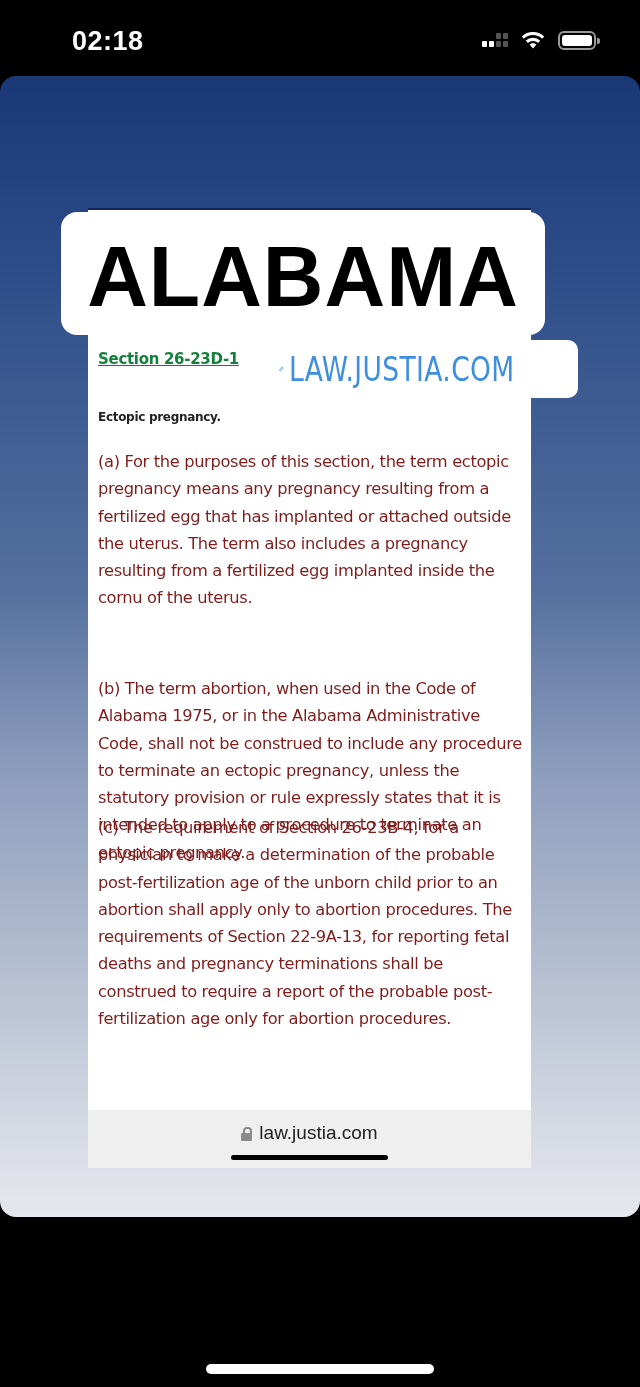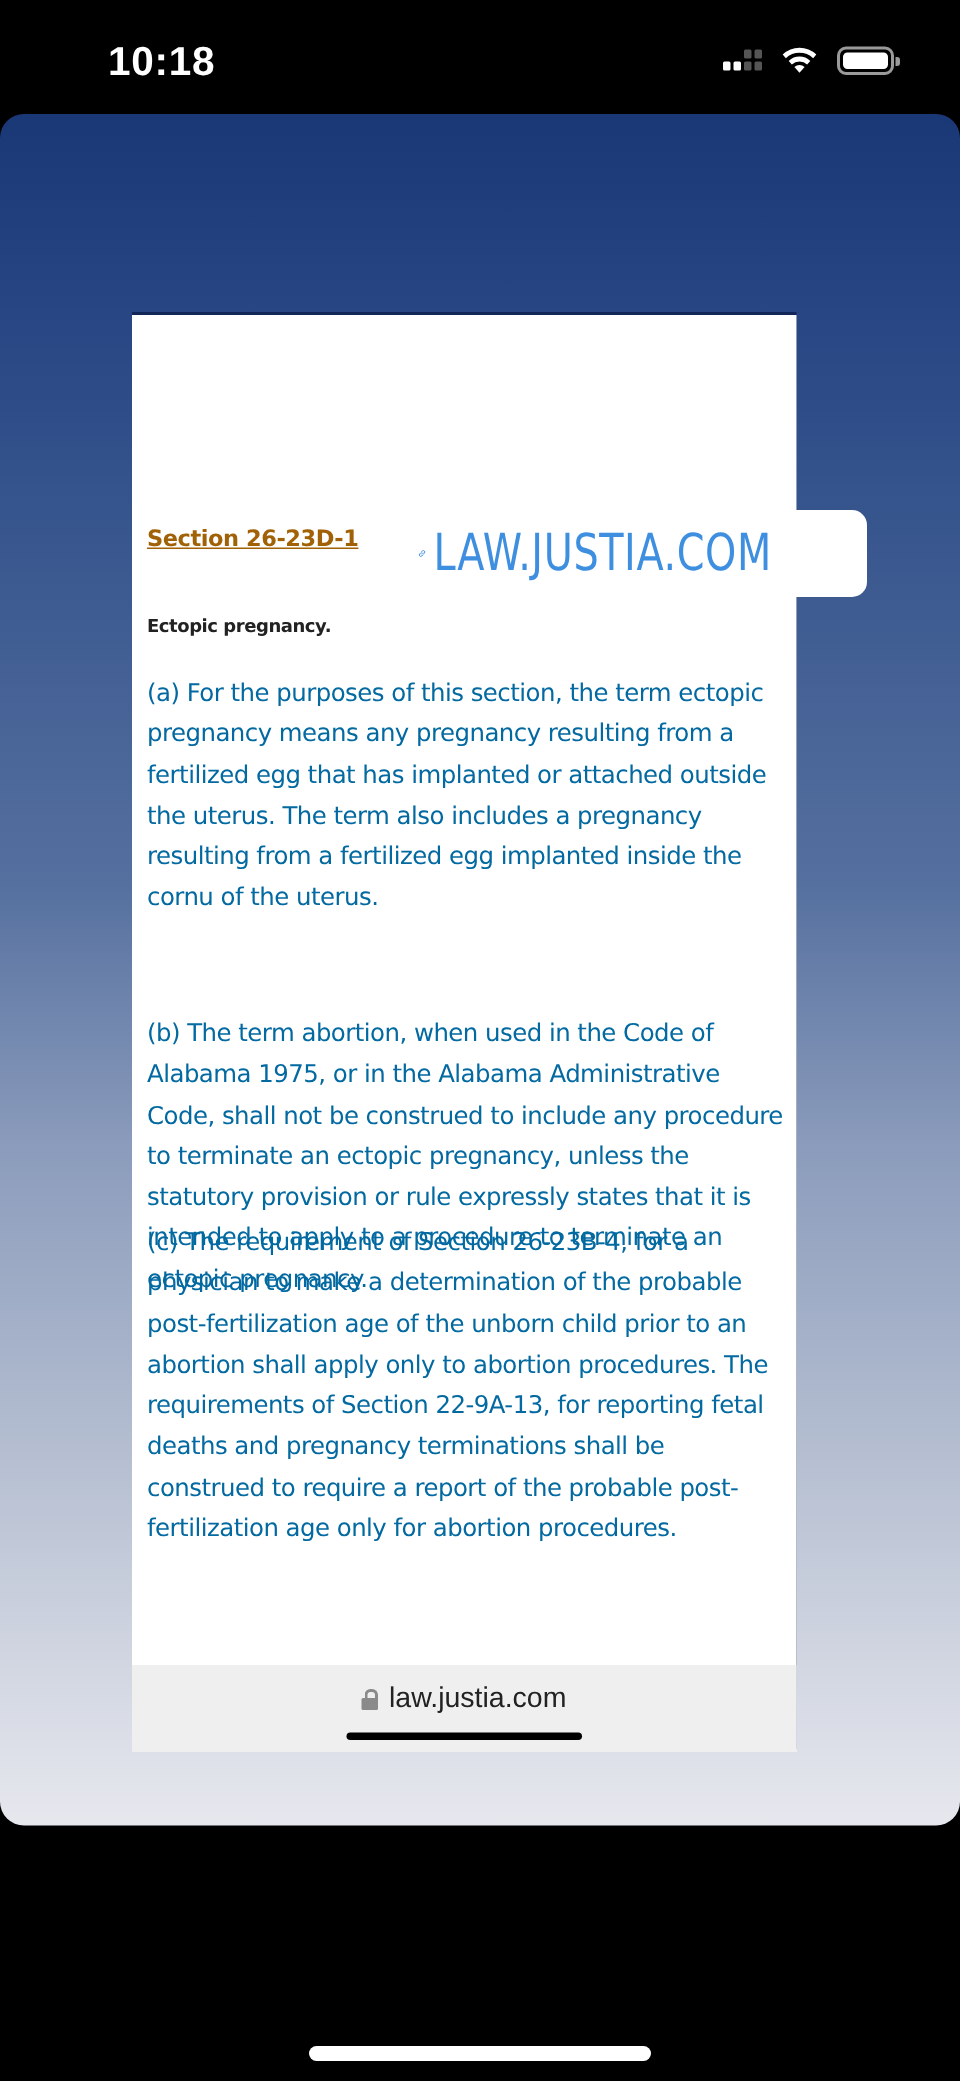--- a/index.html
+++ b/index.html
@@ -18,23 +18,23 @@
     .battery { position: relative; width: 38px; height: 19px; border: 2px solid #9a9a9a; border-radius: 6px; padding: 2px; }
     .battery .fill { width: 100%; height: 100%; background: #fff; border-radius: 3px; }
     .battery .nub { position: absolute; right: -6px; top: 5px; width: 3px; height: 6px; background: #9a9a9a; border-radius: 0 2px 2px 0; }
 
     
     .story { position: absolute; left: 0; top: 76px; width: 640px; height: 1141px; border-radius: 16px; overflow: hidden;
       background: linear-gradient(to bottom, #1a3776 0%, #2b4a86 15%, #55709f 45%, #8a9bbb 60%, #b9c2d3 80%, #e7e8ee 100%); }
 
     
     .page-card { position: absolute; left: 88px; top: 134px; width: 443px; height: 958px; background: #fff; box-shadow: 0 -2px 0 #13265a; }
-    .section-link { position: absolute; left: 10px; top: 140px; font-family: "DejaVu Sans", sans-serif; font-size: 15px; font-weight: 700; color: #a16207; text-decoration: underline; letter-spacing: -0.3px; }
+    .section-link { position: absolute; left: 10px; top: 140px; font-family: "DejaVu Sans", sans-serif; font-size: 15px; font-weight: 700; color: #15803d; text-decoration: underline; letter-spacing: -0.3px; }
     .page-heading { position: absolute; left: 10px; top: 200px; font-size: 12px; font-weight: 700; color: #222; letter-spacing: -0.3px; }
-    .para { position: absolute; left: 10px; width: 425px; font-size: 16.3px; line-height: 27.3px; color: #0369a1; letter-spacing: -0.35px; }
+    .para { position: absolute; left: 10px; width: 425px; font-size: 16.3px; line-height: 27.3px; color: #7f1d1d; letter-spacing: -0.35px; }
     .para-a { top: 238px; }
     .para-b { top: 452px; margin-top: 13px; }
     .para-c { top: 604px; }
 
     .address-bar { position: absolute; left: 0; bottom: 0; width: 443px; height: 58px; background: #efefef; }
     .address-url { position: absolute; left: 0; right: 0; top: 12px; text-align: center; font-family: "Liberation Sans", sans-serif; font-size: 19px; color: #222; }
     .lock-icon { display: inline-block; width: 11px; height: 13px; position: relative; margin-right: 7px; vertical-align: -1px; }
     .lock-icon::before { content: ""; position: absolute; left: 2px; top: 0; width: 5px; height: 6px; border: 2px solid #8a8a8a; border-bottom: none; border-radius: 4px 4px 0 0; }
     .lock-icon::after { content: ""; position: absolute; left: 0; top: 6px; width: 11px; height: 8px; background: #8a8a8a; border-radius: 1px; }
     .home-indicator-inner { position: absolute; left: 143px; top: 45px; width: 157px; height: 5px; background: #000; border-radius: 3px; }
@@ -46,21 +46,21 @@
     
     .link-sticker { position: absolute; left: 270px; top: 264px; width: 308px; height: 58px; background: #fff; border-radius: 10px; display: flex; align-items: center; padding-left: 8px; }
     .link-icon { width: 32px; height: 32px; margin-right: 4px; }
     .link-text { font-family: "DejaVu Sans", sans-serif; font-size: 34px; color: #3f8fe0; letter-spacing: 0.5px; transform: scaleX(0.78); transform-origin: left center; white-space: nowrap; font-weight: 400; }
     .home-bar { position: absolute; left: 206px; top: 1364px; width: 228px; height: 10px; background: #fff; border-radius: 5px; }
   </style>
 </head>
 <body>
 
 <div class="status-bar">
-  <div class="status-time">10:18</div>
+  <div class="status-time">02:18</div>
   <div class="status-icons">
     <div class="signal">
       <span class="empty"></span>
         <span class="empty"></span>
         <span class="dim"></span>
         <span class="dim"></span>
       <span></span>
         <span></span>
         <span class="dim"></span>
         <span class="dim"></span>
@@ -87,20 +87,23 @@
     <p class="para para-c">(c) The requirement of Section 26-23B-4, for a physician to make a determination of the probable post-fertilization age of the unborn child prior to an abortion shall apply only to abortion procedures. The requirements of Section 22-9A-13, for reporting fetal deaths and pregnancy terminations shall be construed to require a report of the probable post-fertilization age only for abortion procedures.</p>
 
     <div class="address-bar">
       <div class="address-url">
         <span class="lock-icon"></span><span>law.justia.com</span>
       </div>
       <div class="home-indicator-inner"></div>
     </div>
   </div>
 
+  <div class="title-sticker">
+    <div class="title-text">ALABAMA</div>
+  </div>
 
   <div class="link-sticker">
     <svg class="link-icon" viewBox="0 0 32 32" fill="none" stroke="#3f8fe0" stroke-width="3" stroke-linecap="round">
       <path d="M14 18 L18 14"></path>
       <path d="M12 14 L8.5 17.5 A4.6 4.6 0 0 0 15 24 L18.5 20.5"></path>
       <path d="M20 18 L23.5 14.5 A4.6 4.6 0 0 0 17 8 L13.5 11.5"></path>
     </svg>
     <span class="link-text">LAW.JUSTIA.COM</span>
   </div>
 </div>

